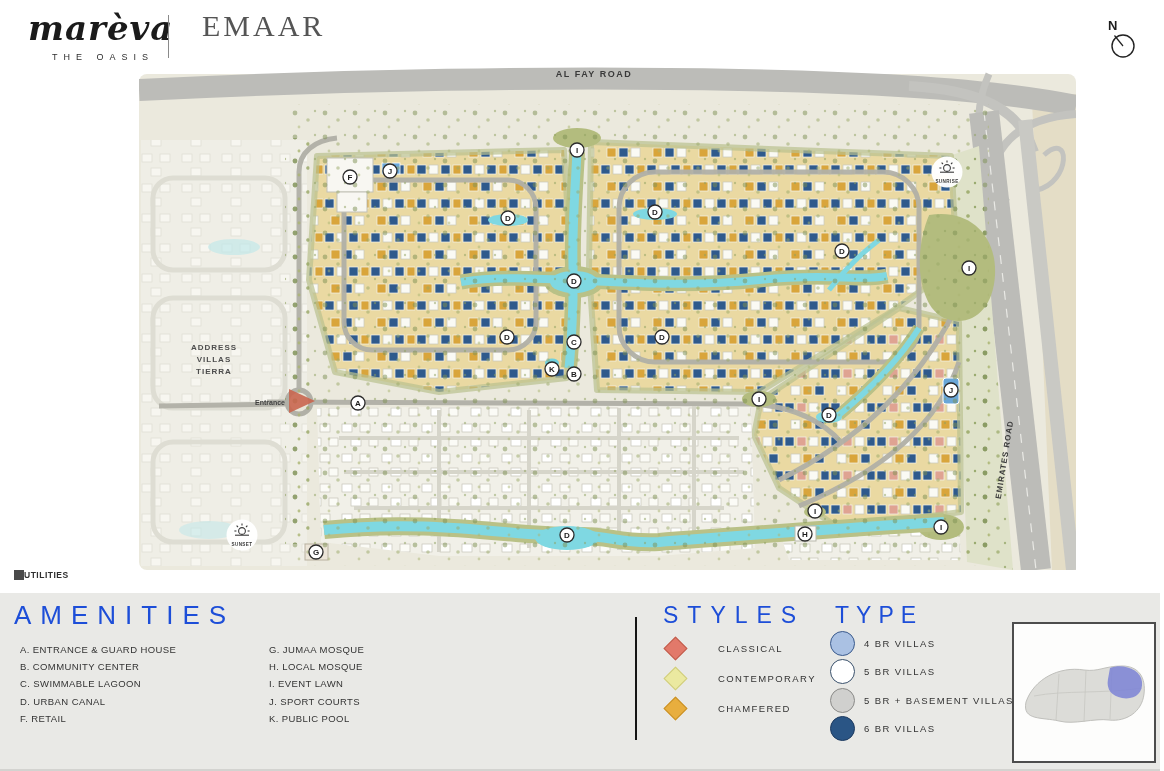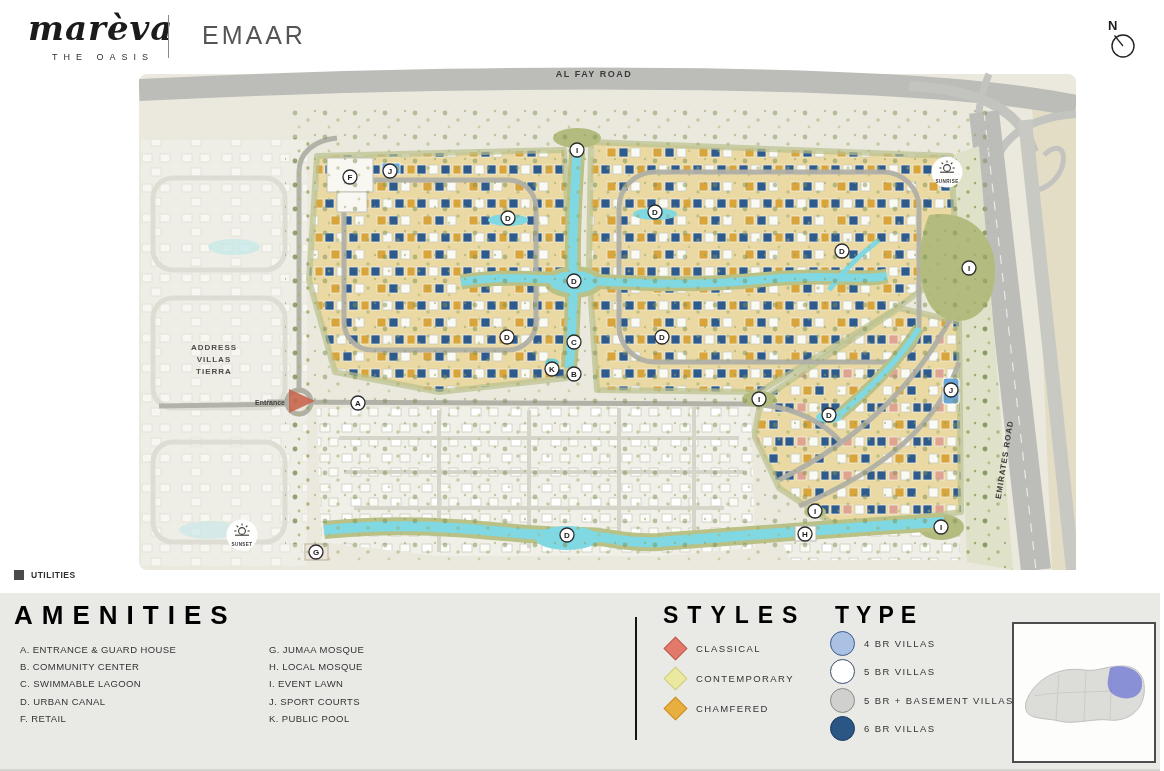--- a/index.html
+++ b/index.html
@@ -5,51 +5,51 @@
   * { margin:0; padding:0; box-sizing:border-box; }
   html,body { background:#fff; }
   .page { position:relative; width:1160px; height:771px; background:#fff; overflow:hidden;
           font-family:"Liberation Sans", sans-serif; }
 
   
   .brand { position:absolute; left:28px; top:8px; font-family:"DejaVu Serif", serif;
            font-style:italic; font-weight:600; font-size:34px; color:#1b1b1b; letter-spacing:1px; }
   .brand-sub { position:absolute; left:52px; top:52px; font-size:9px; letter-spacing:6px; color:#2e2e2e; }
   .brand-divider { position:absolute; left:168px; top:15px; width:1px; height:43px; background:#8a8a8a; }
-  .partner { position:absolute; left:202px; top:21px; font-size:25px; letter-spacing:3px;
-             color:#555; font-weight:500; }
+  .partner { position:absolute; left:202px; top:9px; font-size:30px; letter-spacing:3px;
+             color:#555; font-weight:500;font-family:Liberation Serif, serif; }
   .compass { position:absolute; left:1098px; top:16px; width:46px; height:46px; }
   .compass .n { position:absolute; left:10px; top:2px; font-size:13px; font-weight:bold; color:#1c1c1c; }
 
   
   .map-wrap { position:absolute; left:125px; top:60px; width:937px; height:510px;padding-left:14px; }
   .map-wrap svg { display:block; }
   .marker-circle { fill:#fff; stroke:#2b2b2b; stroke-width:1.3; }
   .marker-letter { font:700 8px "Liberation Sans", sans-serif; text-anchor:middle; fill:#1c1c1c; }
   .map-label { font-weight:bold; fill:#3a3a3a; }
   .v-blue { fill:#2f5a8c; } .v-amber { fill:#d9a53b; } .v-white { fill:#fafaf4; } .v-salmon { fill:#dfa392; }
 
   
-  .utilities { position:absolute; left:14px; top:570px; display:flex; align-items:center; gap:7px; }
+  .utilities { position:absolute; left:14px; top:570px; display:flex; align-items:center; }
   .utilities .sw { width:10px; height:10px; }
   .utilities .lbl { font-size:8.5px; font-weight:bold; color:#2f2f2f; letter-spacing:.5px; }
 
   
   .footer { position:absolute; left:0; top:593px; width:1164px; height:178px; background:#e9e9e6;
             border-bottom:2px solid #d3d3d0; }
-  .sec-title { position:absolute; font-weight:bold; color:#000000; }
+  .sec-title { position:absolute; font-weight:normal; color:#1d4ed8; }
   .t-amenities { left:14px; top:7px; font-size:26px; letter-spacing:9px; }
   .t-styles { left:663px; top:9px; font-size:23px; letter-spacing:9px; }
   .t-type { left:835px; top:9px; font-size:23px; letter-spacing:7px; }
   .amen-col { position:absolute; top:48px; list-style:none; }
   .amen-col-1 { left:14px; } .amen-col-2 { left:263px; }
   .amen-col li { font-size:9.5px; color:#333; letter-spacing:.4px; line-height:17.2px; white-space:nowrap;margin-left:6px; }
   .v-divider { position:absolute; left:635px; top:24px; width:1.5px; height:123px; background:#151515; }
   .styles-list { position:absolute; left:662px; top:40px; }
-  .style-row { display:flex; align-items:center; height:30px; }
+  .style-row { display:flex; align-items:center; height:30px;gap:22px; }
   .diamond { width:17px; height:17px; transform:rotate(45deg); margin:0 12px 0 5px; flex:none; }
   .style-row .lbl, .type-row .lbl { font-size:9.5px; letter-spacing:1.4px; color:#333; white-space:nowrap; }
   .types-list { position:absolute; left:830px; top:36px; }
   .type-row { display:flex; align-items:center; height:28.5px; }
   .type-dot { width:25px; height:25px; border-radius:50%; margin-right:9px; flex:none; }
   .minimap { position:absolute; left:1012px; top:29px; width:144px; height:141px; background:#fdfdfc;
              border:2.5px solid #4d4d4d; }
 </style>
 </head>
 <body>

